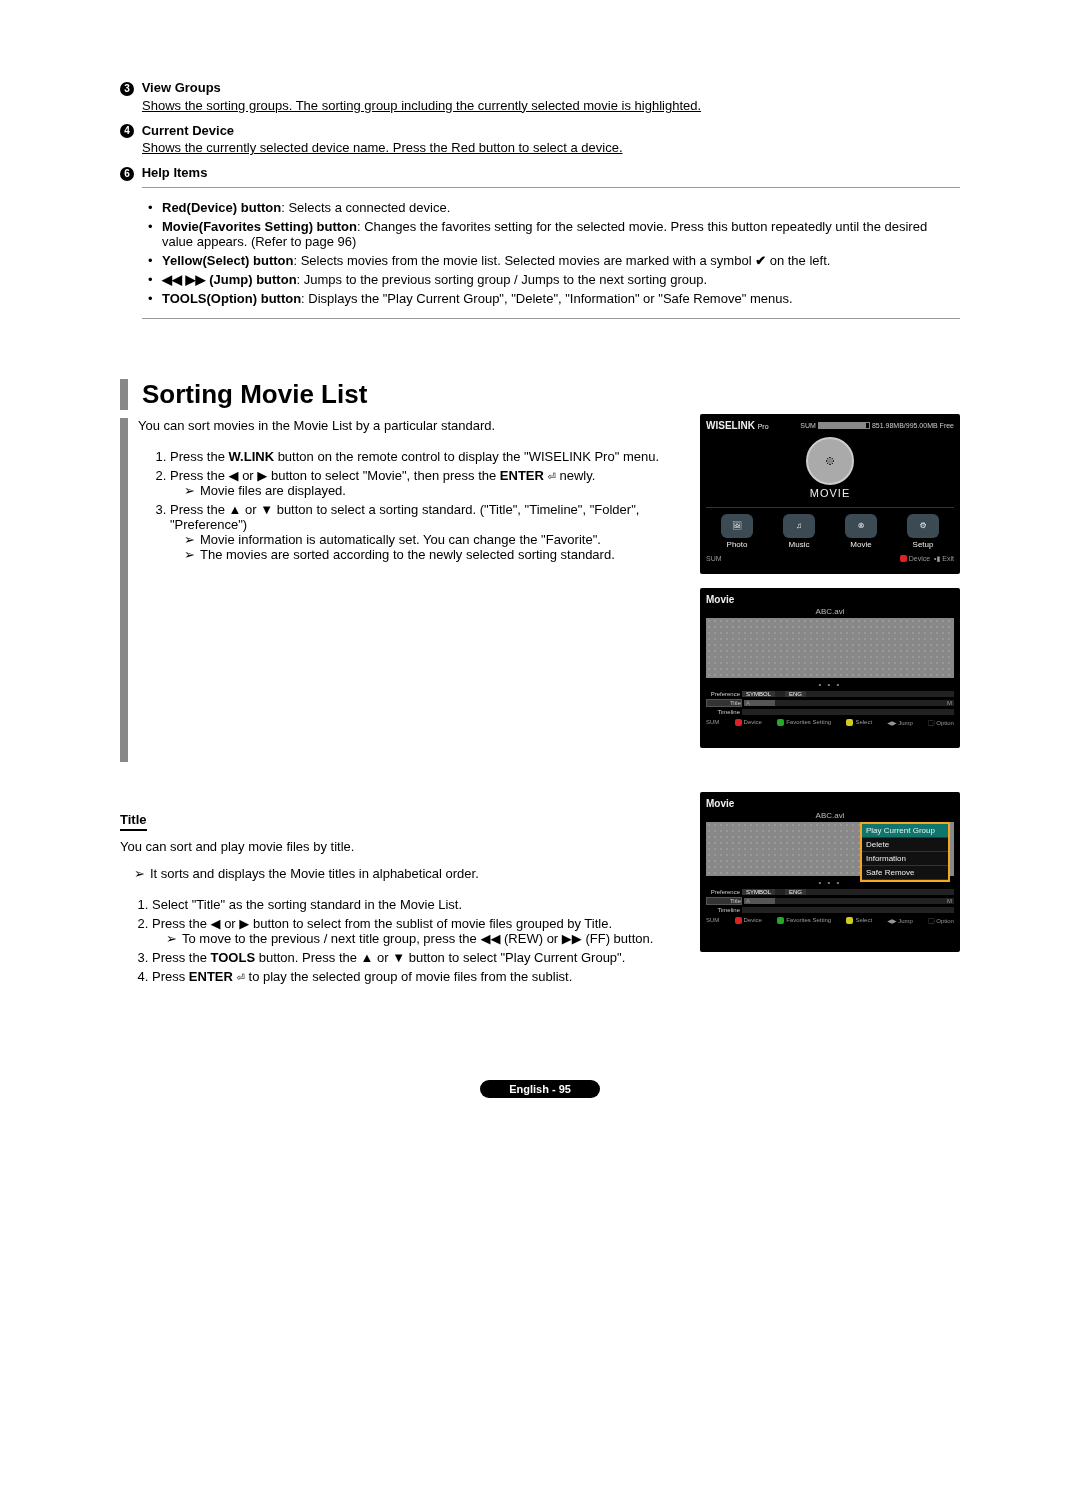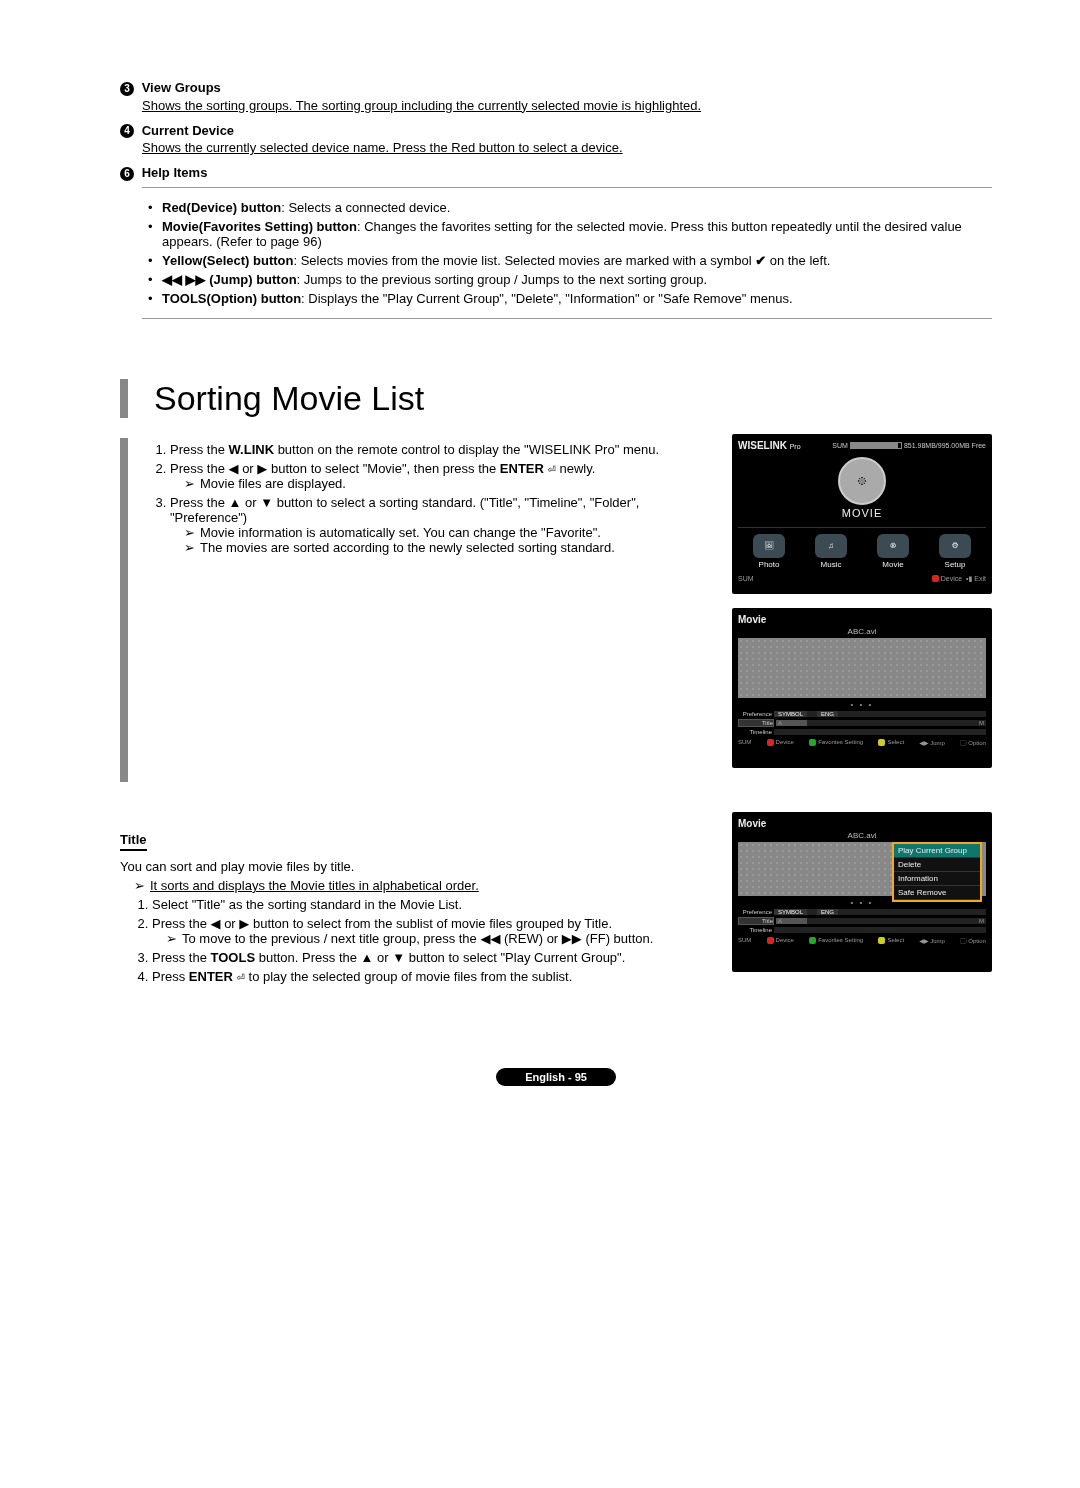--- a/index.html
+++ b/index.html
@@ -6,21 +6,21 @@
     font-family: Arial, Helvetica, sans-serif;
     font-size: 13px;
     color: #000;
     margin: 0;
     padding: 0;
     background: #fff;
   }
   .page {
     width: 1080px;
     margin: 0 auto;
-    padding: 80px 88px 40px 120px;
+    padding: 80px 120px 40px 120px;
     box-sizing: border-box;
     position: relative;
   }
   .num-item {
     margin-bottom: 6px;
   }
   .num-circle {
     display: inline-block;
     width: 14px;
     height: 14px;
@@ -43,33 +43,33 @@
     margin: 6px 0 0 22px;
   }
   .help-box .bullet { margin: 4px 0 4px 10px; padding-left: 10px; position: relative; }
   .help-box .bullet::before { content: "•"; position: absolute; left: -4px; }
   .section-head {
     border-left: 8px solid #888;
     padding-left: 10px;
     margin-top: 60px;
   }
   .section-head h1 {
-    font-size: 34px;
-    font-weight: normal;
-    margin: 16px;
+    font-size: 26px;
+    font-weight: bold;
+    margin: 4px;
   }
   .bar-left {
     border-left: 8px solid #888;
     padding-left: 10px;
     margin-top: 4px;
   }
   .columns { display: flex; gap: 12px; }
   .left-col { flex: 1; }
   .right-col { width: 260px; }
-  ol { margin: 4px 0; padding-left: 32px; }
+  ol { margin: 16px 0; padding-left: 32px; }
   ol li { margin: 4px 0; }
   .arrow-note { margin-left: 16px; position:relative; padding-left:14px; }
   .arrow-note::before { content: "➢"; position:absolute; left:-2px; }
   .subhead {
     font-weight: bold;
     border-bottom: 2px solid #000;
     display: inline-block;
     padding-bottom: 2px;
     margin-top: 20px;
   }
@@ -173,20 +173,21 @@
       <span class="label-bold">TOOLS(Option) button</span><span>: Displays the "Play Current Group", "Delete", "Information" or "Safe Remove" menus.</span>
     </div>
   </div>
 
   <div class="section-head">
     <h1>Sorting Movie List</h1>
   </div>
 
   <div class="columns">
     <div class="left-col bar-left">
+      <div>You can sort movies in the Movie List by a particular standard.</div>
       <ol>
         <li>
           <span>Press the </span><span class="label-bold">W.LINK</span><span> button on the remote control to display the "WISELINK Pro" menu.</span>
         </li>
         <li>
           <span>Press the ◀ or ▶ button to select "Movie", then press the </span><span class="label-bold">ENTER</span> <span class="tool-icon">⏎</span><span> newly.</span>
           <div class="arrow-note">Movie files are displayed.</div>
         </li>
         <li>
           <span>Press the ▲ or ▼ button to select a sorting standard. ("Title", "Timeline", "Folder", "Preference")</span>
@@ -255,21 +256,21 @@
           <span>🗔 <span>Option</span></span>
         </div>
       </div>
     </div>
   </div>
 
   <div class="columns" style="margin-top:30px;">
     <div class="left-col">
       <div class="subhead">Title</div>
       <div style="margin-top:8px;">You can sort and play movie files by title.</div>
-      <div class="arrow-note" style="margin-top:4px;text-decoration:underline;">It sorts and displays the Movie titles in alphabetical order.</div>
+      <div class="arrow-note" style="margin-top:12px;">It sorts and displays the Movie titles in alphabetical order.</div>
       <ol>
         <li>Select "Title" as the sorting standard in the Movie List.</li>
         <li>
           <span>Press the ◀ or ▶ button to select from the sublist of movie files grouped by Title.</span>
           <div class="arrow-note">To move to the previous / next title group, press the ◀◀ (REW) or ▶▶ (FF) button.</div>
         </li>
         <li>
           <span>Press the </span><span class="label-bold">TOOLS</span><span> button. Press the ▲ or ▼ button to select "Play Current Group".</span>
         </li>
         <li>

